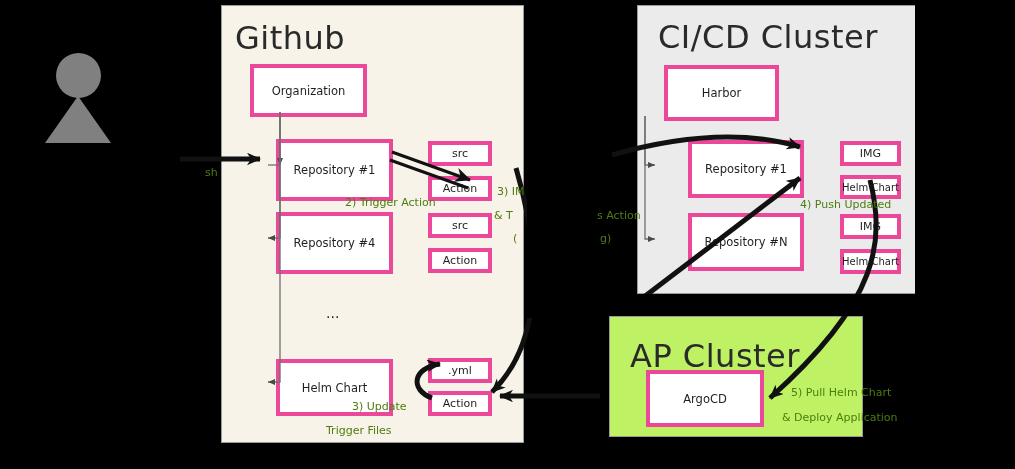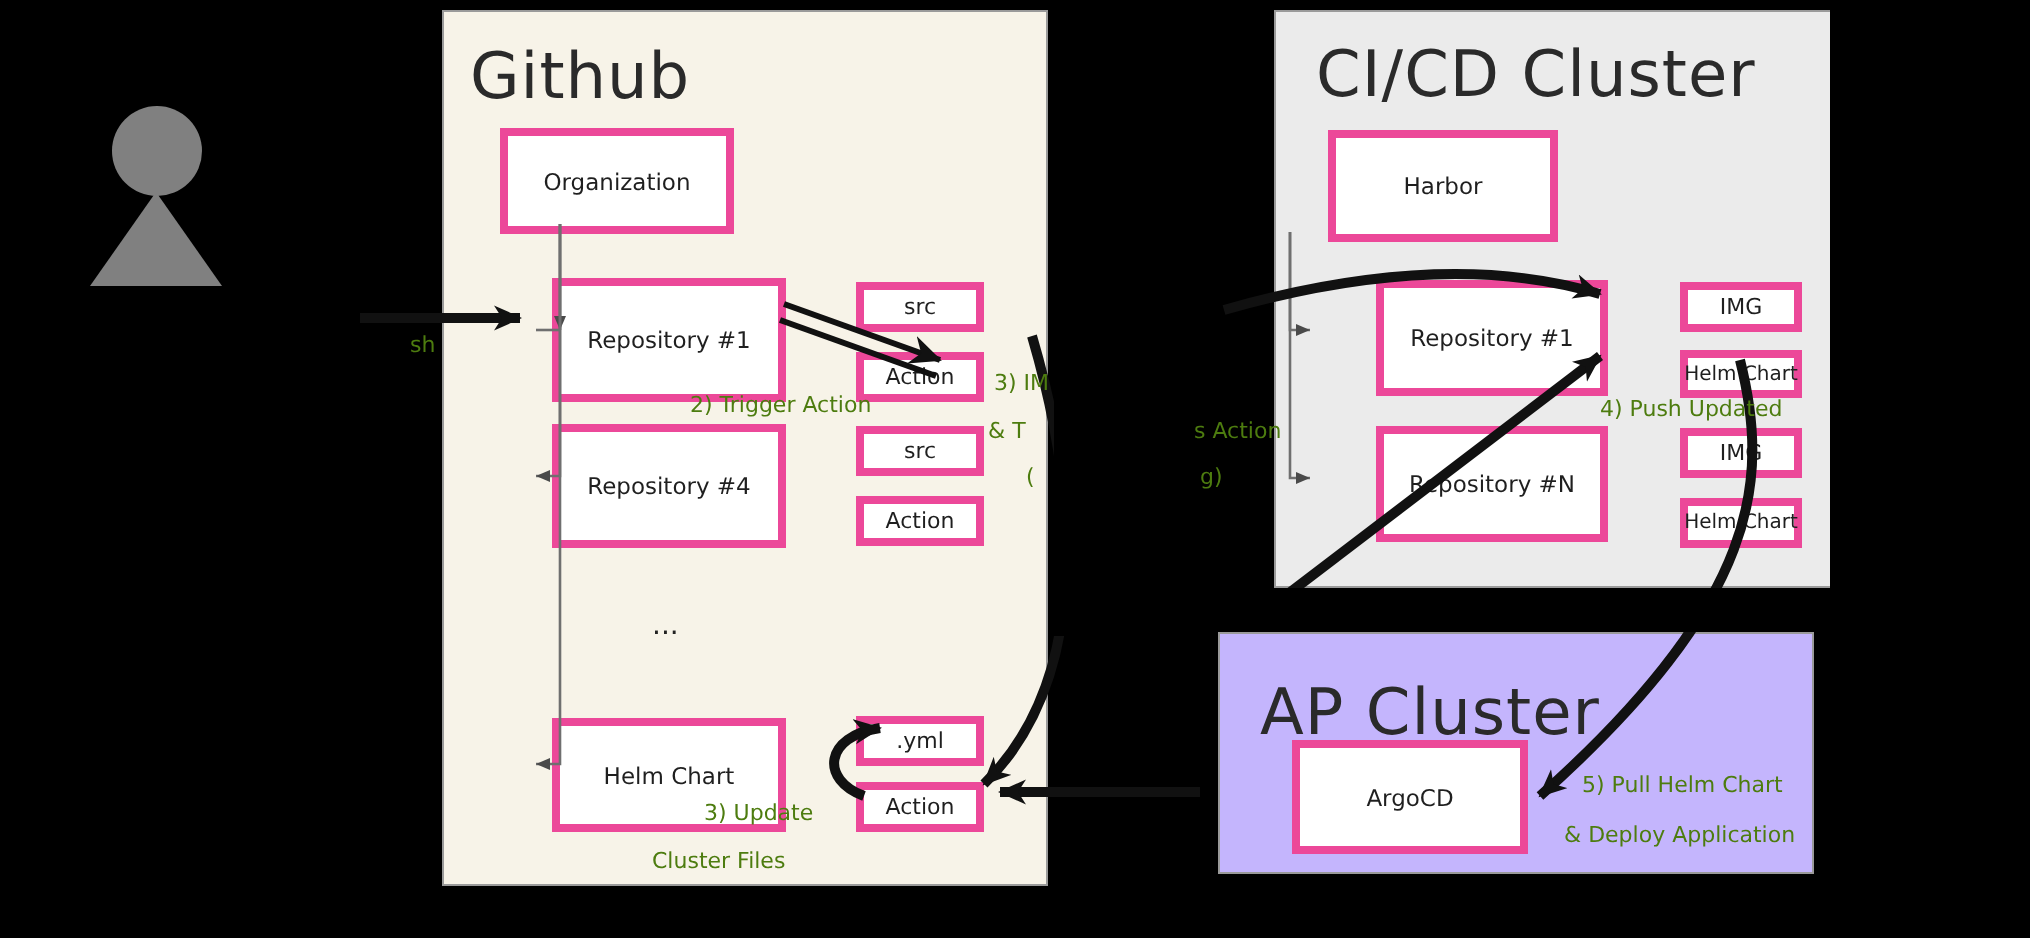--- a/index.html
+++ b/index.html
@@ -26,22 +26,22 @@
   #github-panel {
     left: 221px; top: 5px; width: 303px; height: 438px;
     background: #f7f3e8;
   }
   #cicd-panel {
     left: 609px; top: 5px; width: 306px; height: 289px;
     background: #ebebeb;
     margin-left: 28px;
   }
   #ap-panel {
-    left: 609px; top: 316px; width: 298px; height: 121px;
-    background: #c4b5fd;
+    left: 609px; top: 316px; width: 254px; height: 121px;
+    background: #bef264;
   }
   .panel-title {
     position: absolute;
     font-size: 32px;
     color: #2a2a2a;
     letter-spacing: 0.5px;
     white-space: nowrap;
   }
   #github-title  { left: 13px; top: 13px; }
   #cicd-title    { left: 20px; top: 12px; }
@@ -245,21 +245,21 @@
 
   <div class="label" style="left:497px; top:179px;">3) IM</div>
   <div class="label" style="left:494px; top:203px;">&amp; T</div>
   <div class="label" style="left:597px; top:203px;">s Action</div>
   <div class="label" style="left:513px; top:226px;">(</div>
   <div class="label" style="left:600px; top:226px;">g)</div>
 
   <div class="label" style="left:800px; top:192px;">4) Push Updated</div>
 
   <div class="label" style="left:352px; top:394px;">3) Update</div>
-  <div class="label" style="left:326px; top:418px;">Cluster Files</div>
+  <div class="label" style="left:326px; top:418px;">Trigger Files</div>
 
   <div class="label" style="left:791px; top:380px;">5) Pull Helm Chart</div>
   <div class="label" style="left:782px; top:405px;">&amp; Deploy Application</div>
 
   <div class="occluder" style="left:527px; top:170px; width:70px; height:88px;"></div>
   <div class="occluder" style="left:0; top:0; width:221px; height:469px; z-index:-1;"></div>
   <div class="occluder" style="left:915px; top:0; width:100px; height:469px;"></div>
   <div class="occluder" style="left:525px; top:294px; width:490px; height:22px;"></div>
   <div class="occluder" style="left:0; top:443px; width:1015px; height:26px;"></div>
   <div class="occluder" style="left:524px; top:0px; width:85px; height:170px;"></div>

